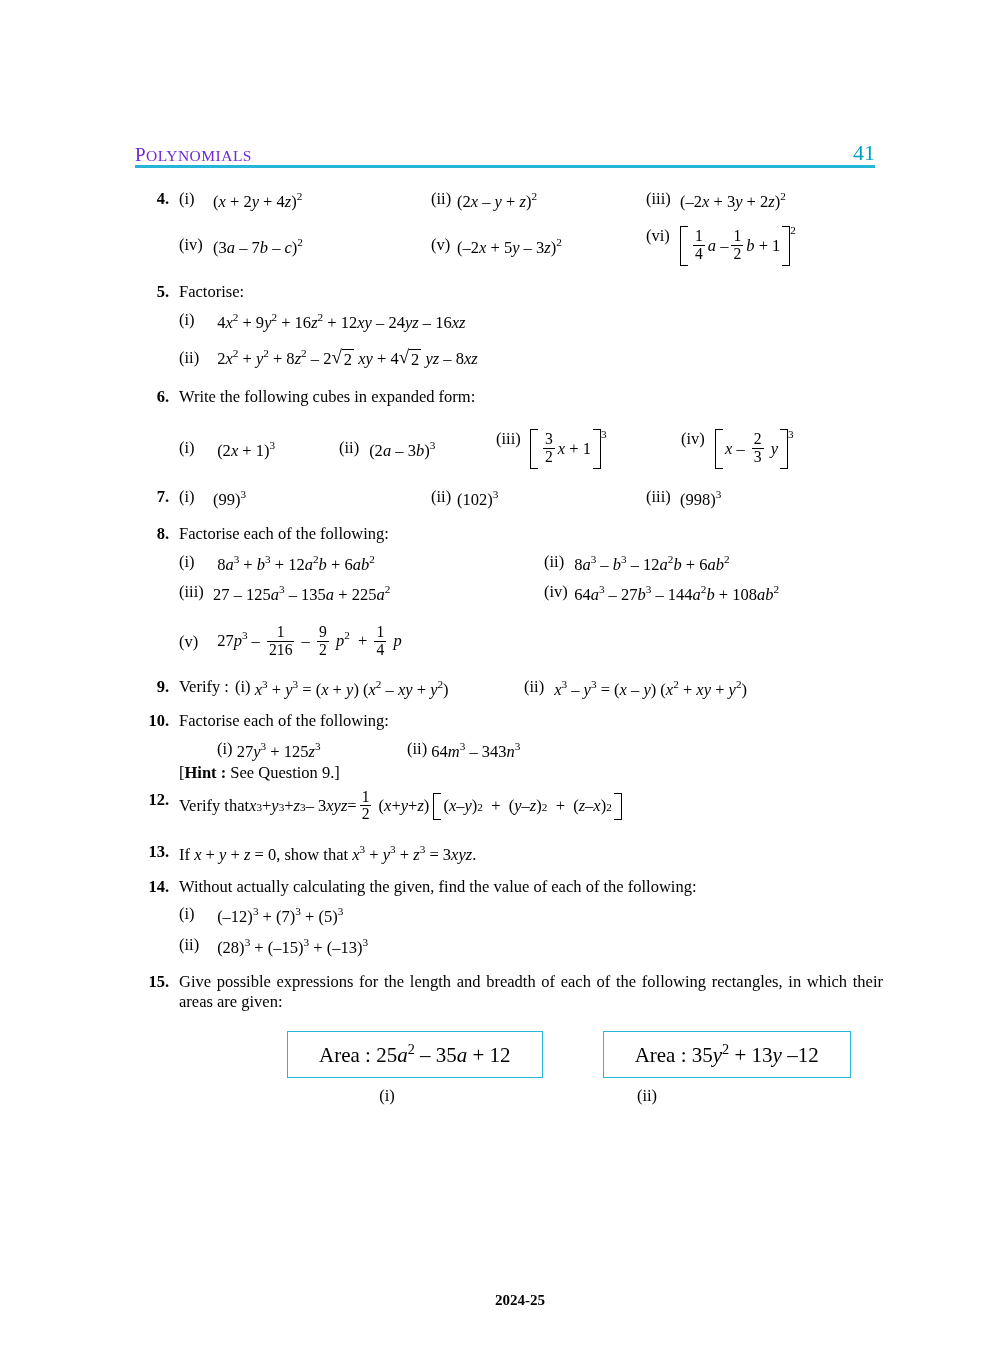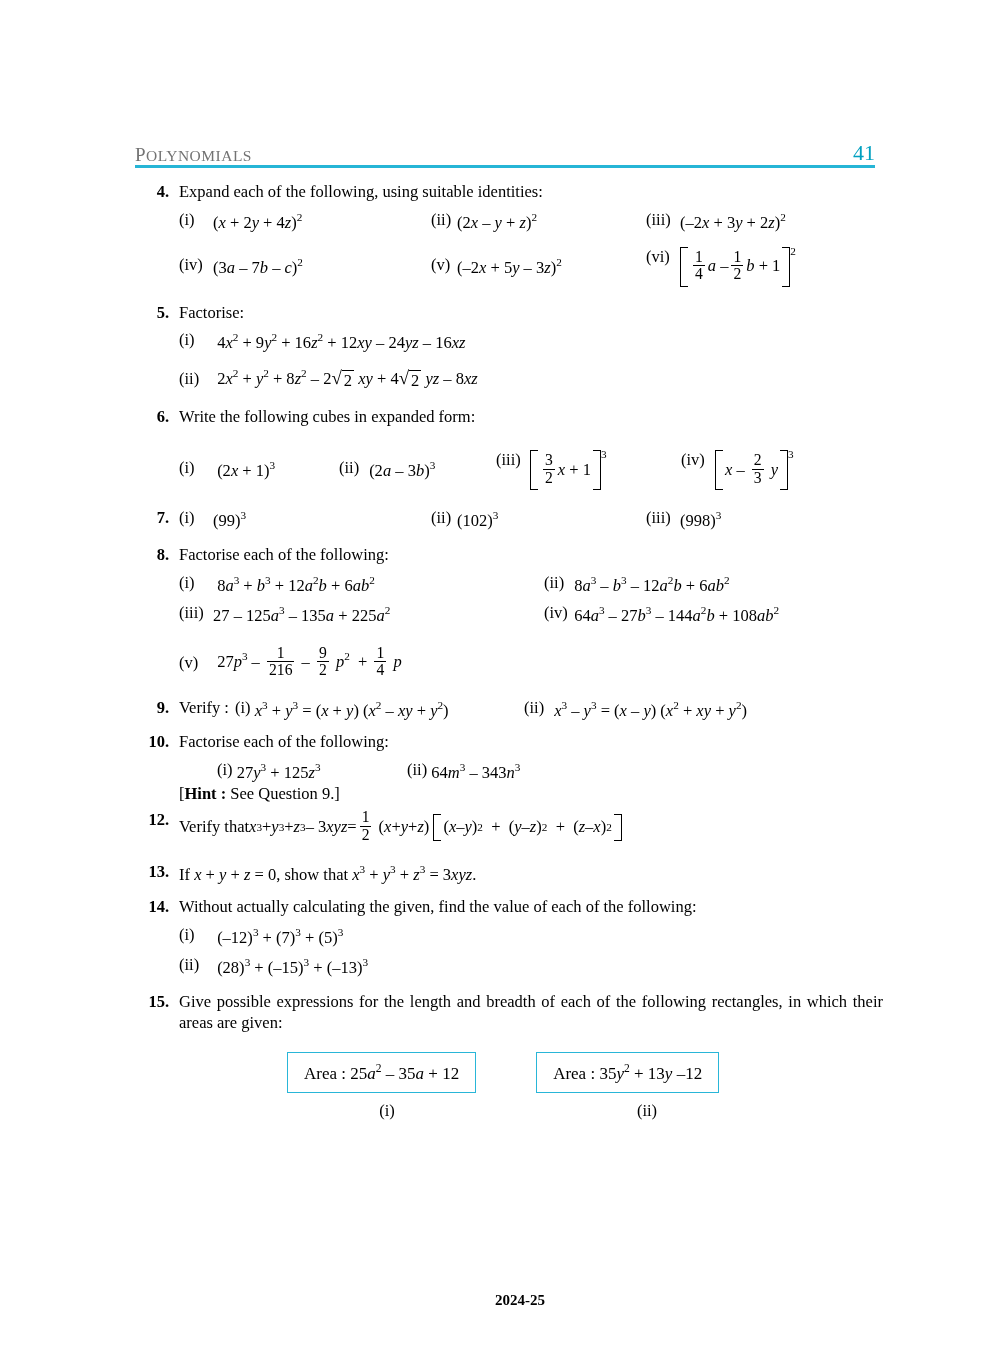--- a/index.html
+++ b/index.html
@@ -26,21 +26,21 @@
     position: absolute;
     left: 135px;
     top: 140px;
     width: 740px;
     display: flex;
     align-items: flex-end;
     justify-content: space-between;
   }
   .header-title {
     font-family: "Liberation Serif", serif;
-    color: #737373;
+    color: #6d28d9;
     font-size: 15.5px;
     letter-spacing: 0.5px;
     font-variant: small-caps;
     text-transform: uppercase;
   }
   .header-title .cap { font-size: 19px; }
   .page-num {
     color: #00a0c0;
     font-size: 22px;
     font-family: "Liberation Serif", serif;
@@ -132,22 +132,22 @@
   .rad .under { border-top: 1.2px solid #000; padding: 0 2px; margin-top: 1px; }
   
   .area-wrap {
     display: flex;
     margin-top: 18px;
     margin-left: 108px;
     gap: 60px;
   }
   .area-box {
     border: 1.8px solid #29b6d8;
-    padding: 9px 16px;
-    font-size: 17px;
+    padding: 9px 31px;
+    font-size: 21px;
   }
   .area-labels {
     display: flex;
     margin-left: 108px;
     gap: 60px;
     margin-top: 8px;
   }
   .area-labels span {
     display: inline-block;
     text-align: center;
@@ -175,21 +175,20 @@
     </div>
     <div class="page-num">41</div>
   </div>
   <div class="header-rule"></div>
 
   <div class="content">
 
     <div class="q">
       <div class="qnum">4.</div>
       <div class="qbody">
-        <div>Expand each of the following, using suitable identities:</div>
         <div class="row">
           <div class="item" style="width:252px">
             <span class="lbl w34">(i)</span>
             <span>(<i>x</i> + 2<i>y</i> + 4<i>z</i>)<span class="sup">2</span></span>
           </div>
           <div class="item" style="width:215px">
             <span class="lbl">(ii)</span>
             <span>(2<i>x</i> – <i>y</i> + <i>z</i>)<span class="sup">2</span></span>
           </div>
           <div class="item">

